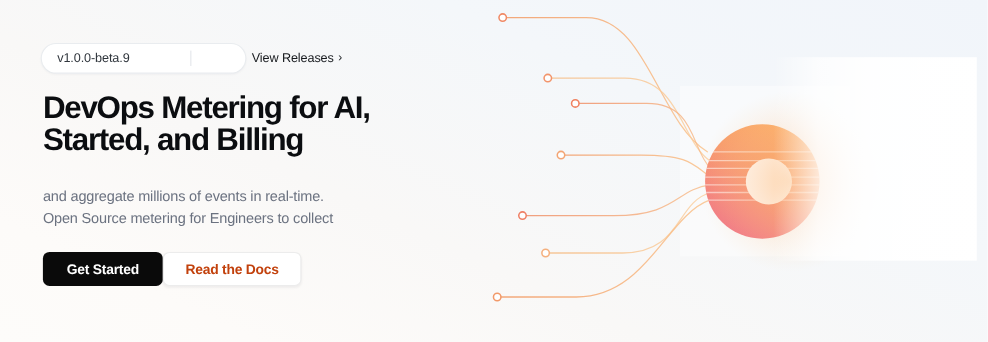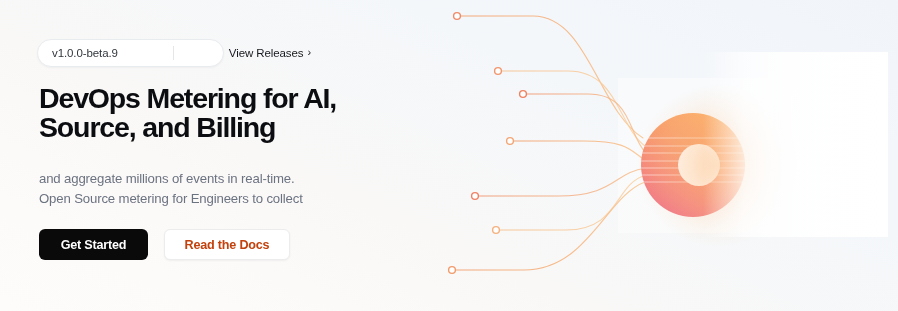--- a/index.html
+++ b/index.html
@@ -116,21 +116,20 @@
   }
   .subcopy-line { display: block; }
 
   
   .cta-row {
     position: absolute;
     left: 0;
     top: 229px;
     display: flex;
     align-items: center;
-    gap: 16px;
   }
   .btn {
     height: 31px;
     border-radius: 6px;
     display: flex;
     align-items: center;
     justify-content: center;
     font-size: 12.6px;
     font-weight: bold;
     letter-spacing: -0.2px;
@@ -258,21 +257,21 @@
       <span class="badge-version">v1.0.0-beta.9</span>
       <span class="badge-divider"></span>
       <span class="badge-link">
         <span>View Releases</span>
         <span class="badge-chevron">›</span>
       </span>
     </div>
 
     <h1 class="headline">
       <span class="headline-line">DevOps Metering for AI,</span>
-      <span class="headline-line">Source, and Billing</span>
+      <span class="headline-line">Started, and Billing</span>
     </h1>
 
     <p class="subcopy">
       <span class="subcopy-line">and aggregate millions of events in real-time.</span>
       <span class="subcopy-line">Open Source metering for Engineers to collect</span>
     </p>
 
     <div class="cta-row">
       <div class="btn btn-primary">Get Started</div>
       <div class="btn btn-secondary">Read the Docs</div>

